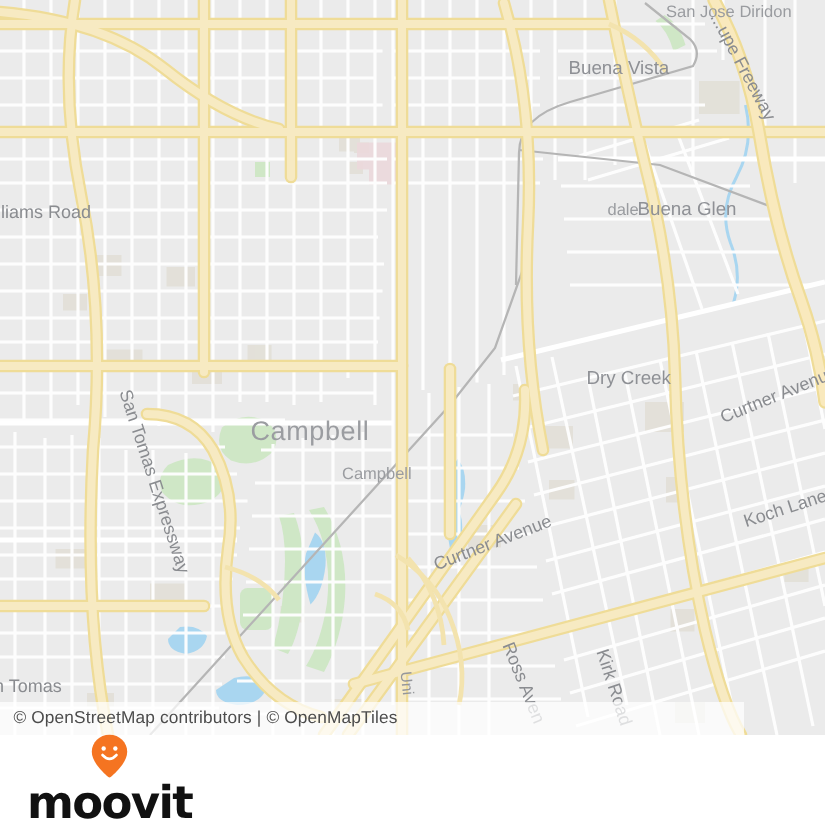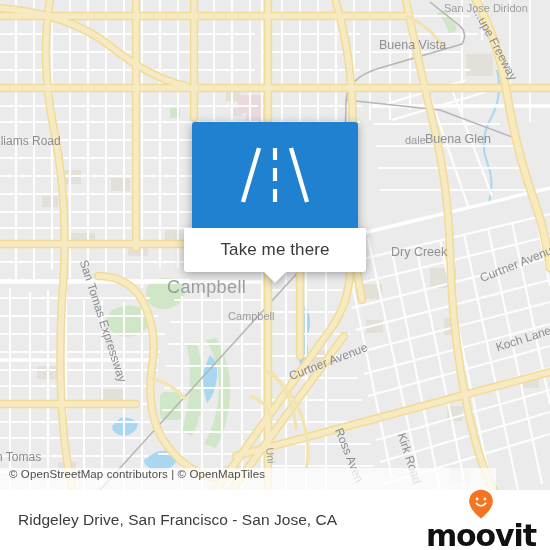--- a/index.html
+++ b/index.html
@@ -14,21 +14,21 @@
   .map{
     position:absolute;left:0;top:0;width:550px;height:490px;
     background:#ebebeb;overflow:hidden;
   }
   .map-canvas{position:absolute;left:0;top:0;width:550px;height:490px;}
 
   
   .attrib{
     position:absolute;left:0;bottom:0;width:496px;height:22px;
     background:rgba(255,255,255,0.72);
-    display:flex;
+    display:flex;align-items:center;
   }
   .attrib span{
     font-size:11.5px;color:#4c4c4c;padding-left:9px;letter-spacing:.1px;
     white-space:nowrap;
   }
 
   
   .popup{
     position:absolute;left:184px;top:122px;width:182px;
     filter:drop-shadow(0 2px 5px rgba(0,0,0,.32));
@@ -356,47 +356,27 @@
       <div class="lbl road" style="left:90px;top:258px;transform:rotate(72deg);transform-origin:left top;">San Tomas Expressway</div>
       <div class="lbl place-sm" style="left:188px;top:310px;">Campbell</div>
       <div class="lbl road" style="left:494px;top:341px;transform:rotate(-18deg);transform-origin:left top;">Koch Lane</div>
       <div class="lbl road" style="left:287px;top:370px;transform:rotate(-21deg);transform-origin:left top;">Curtner Avenue</div>
       <div class="lbl road" style="left:-4px;top:450px;">n Tomas</div>
       <div class="lbl road-sm" style="left:276px;top:447px;transform:rotate(84deg);transform-origin:left top;">Uni</div>
       <div class="lbl road" style="left:345px;top:426px;transform:rotate(68deg);transform-origin:left top;">Ross Aven</div>
       <div class="lbl road" style="left:408px;top:431px;transform:rotate(72deg);transform-origin:left top;">Kirk Road</div>
     </div>
 
-    <div class="popup">
-      <div class="popup-head">
-        <svg class="road-icon" viewBox="0 0 166 106">
-          <g stroke="#ffffff" stroke-width="4.4" stroke-linecap="butt" fill="none">
-            <line x1="67" y1="26" x2="51" y2="80"></line>
-            <line x1="99" y1="26" x2="115" y2="80"></line>
-          </g>
-          <g stroke="#ffffff" stroke-width="4.2" fill="none">
-            <line x1="83" y1="26" x2="83" y2="38"></line>
-            <line x1="83" y1="46" x2="83" y2="59"></line>
-            <line x1="83" y1="67" x2="83" y2="80"></line>
-          </g>
-        </svg>
-      </div>
-      <div class="popup-body">
-        <span>Take me there</span>
-      </div>
-      <div class="popup-tail"></div>
-    </div>
 
     <div class="attrib">
       <span>© OpenStreetMap contributors | © OpenMapTiles</span>
     </div>
   </div>
 
   <div class="footer">
-    <div class="footer-title">Ridgeley Drive, San Francisco - San Jose, CA</div>
     <div class="brand">
       <svg class="brand-pin" viewBox="0 0 26 30">
         <path d="M13 0.8 C6.3 0.8 1.2 5.8 1.2 12.2 C1.2 19.3 9.3 26.5 12.2 29 C12.7 29.4 13.3 29.4 13.8 29 C16.7 26.5 24.8 19.3 24.8 12.2 C24.8 5.8 19.7 0.8 13 0.8 Z" fill="#F57421"></path>
         <circle cx="9.1" cy="10" r="1.45" fill="#ffffff"></circle>
         <circle cx="16.9" cy="10" r="1.45" fill="#ffffff"></circle>
         <path d="M8.4 14.4 Q13 19.4 17.6 14.4" stroke="#ffffff" stroke-width="1.9" fill="none" stroke-linecap="round"></path>
       </svg>
       <span class="brand-word">moovit</span>
     </div>
   </div>

